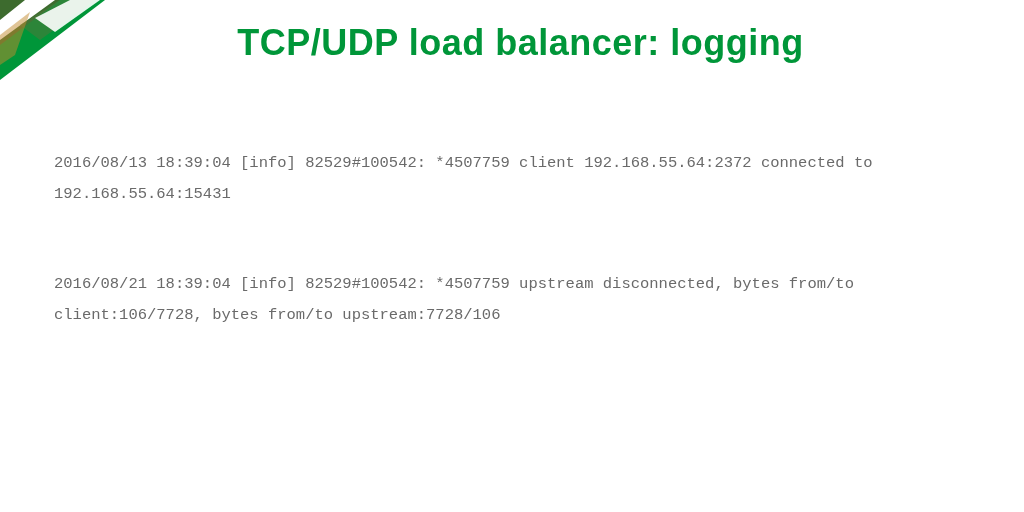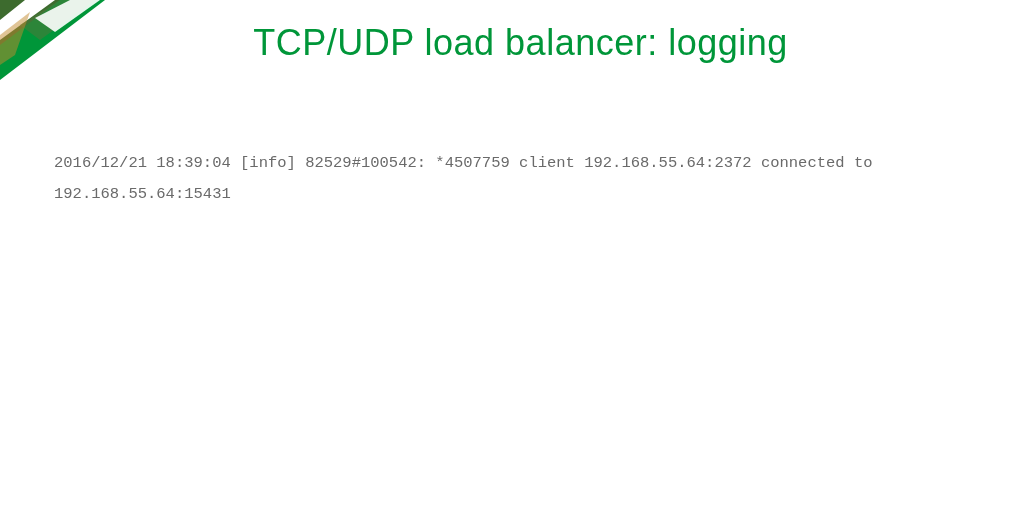--- a/index.html
+++ b/index.html
@@ -24,21 +24,21 @@
       overflow: hidden;
     }
     .title {
       position: absolute;
       top: 22px;
       left: 17px;
       right: 0;
       text-align: center;
       color: #009639;
       font-size: 36px;
-      font-weight: 400;
+      font-weight: 700;
       letter-spacing: 0.5px;
     }
     .log-block {
       position: absolute;
       top: 88px;
       left: 54px;
       right: 54px;
       font-family: "Courier New", Courier, monospace;
       font-size: 15.5px;
       color: #6a6a6a;
@@ -64,18 +64,19 @@
     <polygon points="25,0 55,0 0,40 0,20" fill="#ffffff"></polygon>
     <polygon points="60,0 95,0 40,40 20,25" fill="#4a7a3a" opacity="0.6"></polygon>
     <polygon points="0,35 30,12 15,55 0,65" fill="#c28a2e" opacity="0.5"></polygon>
     <polygon points="70,0 100,0 55,32 35,18" fill="#ffffff" opacity="0.9"></polygon>
   </svg>
 </div>
 
 <h1 class="title">TCP/UDP load balancer: logging</h1>
 
 <div class="log-block">
-  <span class="log-line">2016/12/21 18:39:04 [info] 82529#100542: *4507759 client 192.168.55.64:2372 connected to 192.168.55.64:15431</span>
+  <span class="log-line">2016/08/13 18:39:04 [info] 82529#100542: *4507759 client 192.168.55.64:2372 connected to 192.168.55.64:15431</span>
+  <span class="log-line">2016/08/21 18:39:04 [info] 82529#100542: *4507759 upstream disconnected, bytes from/to client:106/7728, bytes from/to upstream:7728/106</span>
   <div class="log-gap"></div>
   
   
   
 </div>
 
 </body></html>

